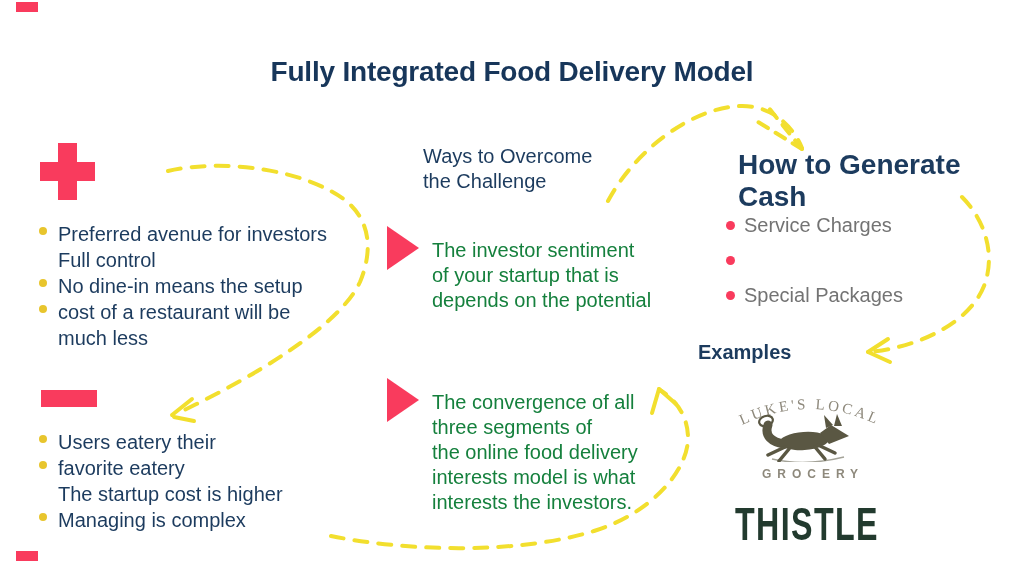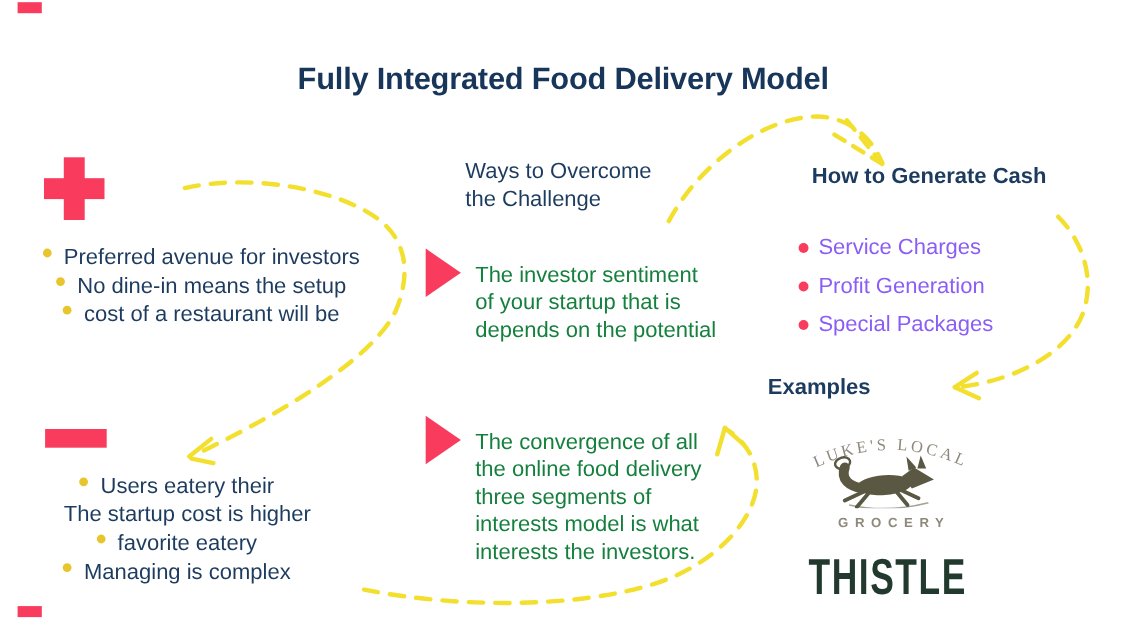--- a/index.html
+++ b/index.html
@@ -16,40 +16,40 @@
 
   
   .plus-icon { position: absolute; left: 40px; top: 143px; width: 55px; height: 57px; }
   .plus-icon .vbar { position: absolute; left: 18px; top: 0; width: 19px; height: 57px; background: #f93b5d; }
   .plus-icon .hbar { position: absolute; left: 0; top: 19px; width: 55px; height: 19px; background: #f93b5d; }
   .minus-icon { position: absolute; left: 41px; top: 390px; width: 56px; height: 17px; background: #f93b5d; }
 
   .bullet-list { position: absolute; left: 38px; font-size: 20px; color: #1c3b5e; }
   .list-1 { top: 221px; }
   .list-2 { top: 429px; }
-  .bullet-row { display: flex; align-items: baseline; line-height: 26px; height: 26px; justify-content: center; }
+  .bullet-row { display: flex; align-items: baseline; line-height: 26px; height: 26px; }
   .dot-cell { width: 20px; flex: 0 0 20px; position: relative; }
   .dot { position: absolute; left: 1px; top: -14px; width: 8px; height: 8px; border-radius: 50%; background: #e8c52d; }
 
   
   .mid-heading { position: absolute; left: 423px; top: 144px; font-size: 20px; font-weight: normal;
                  color: #1c3b5e; line-height: 25px; }
   .tri-icon { position: absolute; width: 0; height: 0;
               border-top: 22px solid transparent; border-bottom: 22px solid transparent;
               border-left: 32px solid #f93b5d; }
   .tri-1 { left: 387px; top: 226px; }
   .tri-2 { left: 387px; top: 378px; }
   .para { position: absolute; left: 432px; font-size: 20px; color: #15803d; line-height: 25px; }
   .para-1 { top: 238px; }
   .para-2 { top: 390px; }
 
   
-  .cash-heading { position: absolute; left: 738px; top: 149px; font-size: 20px; font-weight: bold; color: #1c3b5e; }
+  .cash-heading { position: absolute; left: 738px; top: 149px; font-size: 28px; font-weight: bold; color: #1c3b5e; }
   .cash-list { position: absolute; left: 726px; top: 214px; }
-  .cash-row { display: flex; align-items: center; height: 22px; margin-bottom: 13px; font-size: 20px; color: #8b5cf6; text-align: center; }
+  .cash-row { display: flex; align-items: center; height: 22px; margin-bottom: 13px; font-size: 20px; color: #737373; text-align: center; }
   .cash-dot { width: 9px; height: 9px; border-radius: 50%; background: #f93b5d; margin-right: 9px; flex: 0 0 9px; }
 
   .examples-heading { position: absolute; left: 698px; top: 341px; font-size: 20px; font-weight: bold; color: #1c3b5e; }
 
   .lukes-block { position: absolute; left: 722px; top: 384px; width: 176px; text-align: center; }
   .grocery-text { font-family: "Liberation Sans", sans-serif; font-size: 12px; font-weight: bold;
                   letter-spacing: 6px; color: #8e897c; margin-top: 1px; padding-left: 6px; }
   .thistle-text { position: absolute; left: 735px; top: 497px; font-size: 46px; font-weight: bold;
                   letter-spacing: 2px; color: #223a2e; transform: scale(0.70, 1.0);
                   transform-origin: left top; white-space: nowrap; }
@@ -101,51 +101,59 @@
   </div>
 
   <div class="bullet-list list-1">
     <div class="bullet-row">
       <span class="dot-cell">
           <span class="dot"></span>
         </span>
       <span>Preferred avenue for investors</span>
     </div>
     <div class="bullet-row">
+      <span class="dot-cell"></span>
+      <span>Full control</span>
+    </div>
+    <div class="bullet-row">
       <span class="dot-cell">
           <span class="dot"></span>
         </span>
       <span>No dine-in means the setup</span>
     </div>
     <div class="bullet-row">
       <span class="dot-cell">
           <span class="dot"></span>
         </span>
       <span>cost of a restaurant will be</span>
     </div>
+    <div class="bullet-row">
+      <span class="dot-cell"></span>
+      <span>much less</span>
+    </div>
   </div>
 
   <div class="minus-icon"></div>
 
   <div class="bullet-list list-2">
     <div class="bullet-row">
       <span class="dot-cell">
           <span class="dot"></span>
         </span>
       <span>Users eatery their</span>
+    </div>
+    <div class="bullet-row">
+      <span class="dot-cell">
+          <span class="dot"></span>
+        </span>
+      <span>favorite eatery</span>
     </div>
     <div class="bullet-row">
       <span class="dot-cell"></span>
       <span>The startup cost is higher</span>
-    </div>
-    <div class="bullet-row">
-      <span class="dot-cell">
-          <span class="dot"></span>
-        </span>
-      <span>favorite eatery</span>
     </div>
     <div class="bullet-row">
       <span class="dot-cell">
           <span class="dot"></span>
         </span>
       <span>Managing is complex</span>
     </div>
   </div>
 
   <div class="mid-heading">
@@ -156,36 +164,35 @@
   <div class="tri-icon tri-1"></div>
   <div class="para para-1">
     <div>The investor sentiment</div>
     <div>of your startup that is</div>
     <div>depends on the potential</div>
   </div>
 
   <div class="tri-icon tri-2"></div>
   <div class="para para-2">
     <div>The convergence of all</div>
+    <div>three segments of</div>
     <div>the online food delivery</div>
-    <div>three segments of</div>
     <div>interests model is what</div>
     <div>interests the investors.</div>
   </div>
 
   <div class="cash-heading">How to Generate Cash</div>
 
   <div class="cash-list">
     <div class="cash-row">
       <span class="cash-dot"></span>
       <span>Service Charges</span>
     </div>
     <div class="cash-row">
       <span class="cash-dot"></span>
-      <span>Profit Generation</span>
     </div>
     <div class="cash-row">
       <span class="cash-dot"></span>
       <span>Special Packages</span>
     </div>
   </div>
 
   <div class="examples-heading">Examples</div>
 
   <div class="lukes-block">

